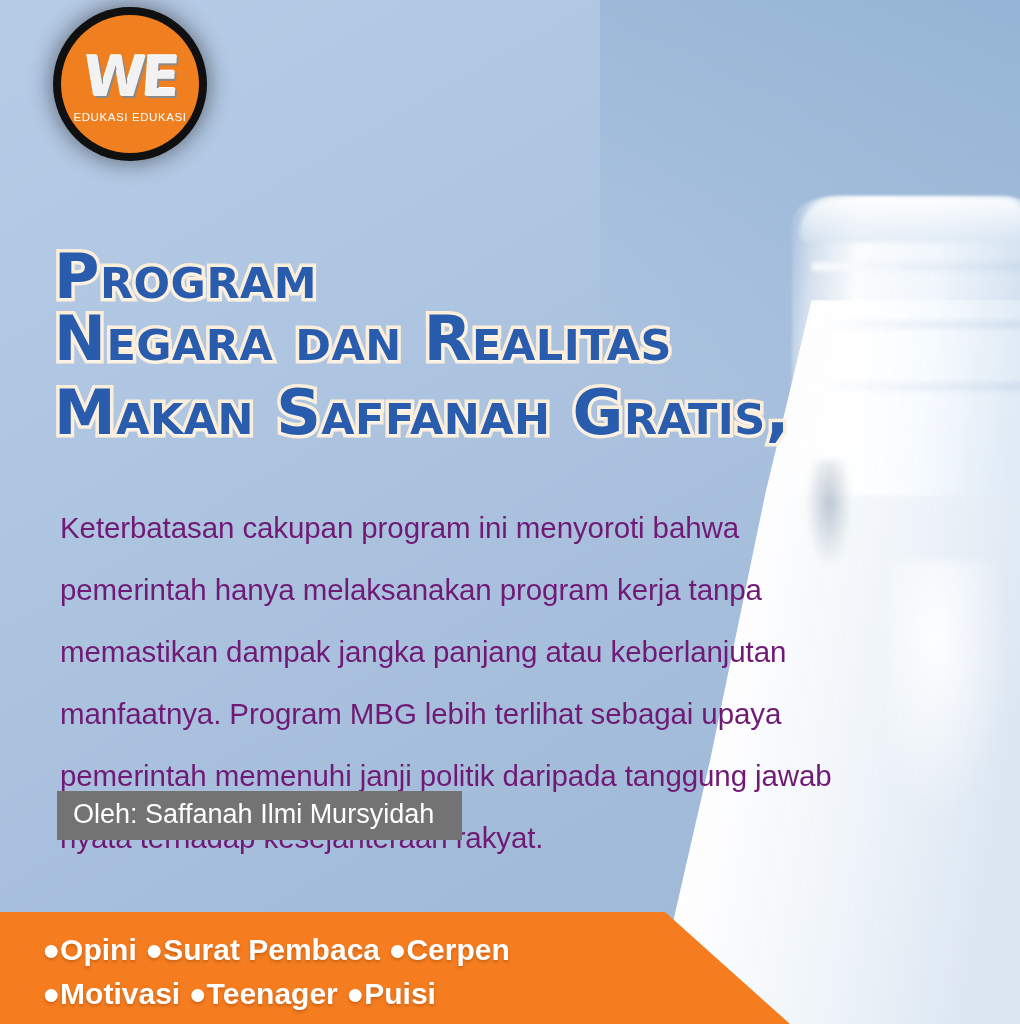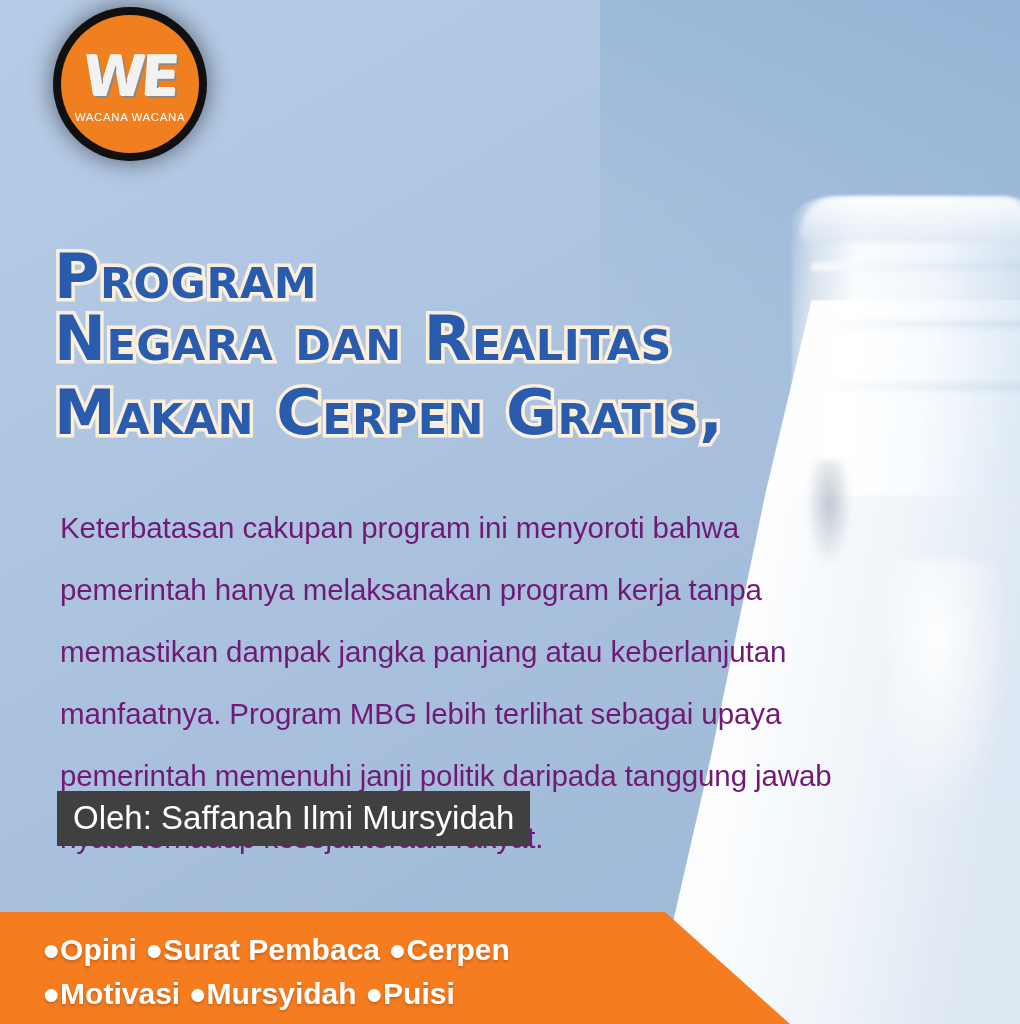--- a/index.html
+++ b/index.html
@@ -172,26 +172,26 @@
     line-height: 62px;
     color: #701a75;
     letter-spacing: -0.1px;
   }
 
   
   .byline {
     position: absolute;
     left: 57px;
     top: 791px;
-    background: #404040;
+    background: #737373;
     color: #ffffff;
     font-family: "Liberation Sans", sans-serif;
-    font-size: 33px;
+    font-size: 27px;
     line-height: 1;
-    padding: 10px 16px 12px 16px;
+    padding: 10px 28px 12px 16px;
     white-space: nowrap;
   }
 
   
   .band {
     position: absolute;
     left: 0;
     top: 912px;
     width: 790px;
     height: 112px;
@@ -222,32 +222,32 @@
   <div class="bottle-neck"></div>
   <div class="bottle-rim"></div>
   <div class="bottle-ring-1"></div>
   <div class="bottle-ring-2"></div>
   <div class="bottle-ring-3"></div>
   <div class="bottle-highlight"></div>
   <div class="bottle-spec"></div>
 
   <div class="logo">
     <div class="logo-mark">WE</div>
-    <div class="logo-sub">WACANA WACANA</div>
+    <div class="logo-sub">EDUKASI EDUKASI</div>
   </div>
 
   <div class="headline">
     <div class="headline-line l2">Program</div>
     <div class="headline-line l1">Negara dan Realitas</div>
-    <div class="headline-line l3">Makan Cerpen Gratis,</div>
+    <div class="headline-line l3">Makan Saffanah Gratis,</div>
   </div>
 
   <div class="body-copy">Keterbatasan cakupan program ini menyoroti bahwa pemerintah hanya melaksanakan program kerja tanpa memastikan dampak jangka panjang atau keberlanjutan manfaatnya. Program MBG lebih terlihat sebagai upaya pemerintah memenuhi janji politik daripada tanggung jawab nyata terhadap kesejahteraan rakyat.</div>
 
   <div class="byline">Oleh: Saffanah Ilmi Mursyidah</div>
 
   <div class="band"></div>
   <div class="band-lines">
     <div>●Opini ●Surat Pembaca ●Cerpen</div>
-    <div>●Motivasi ●Mursyidah ●Puisi</div>
+    <div>●Motivasi ●Teenager ●Puisi</div>
   </div>
 
 </div>
 
 </body></html>

